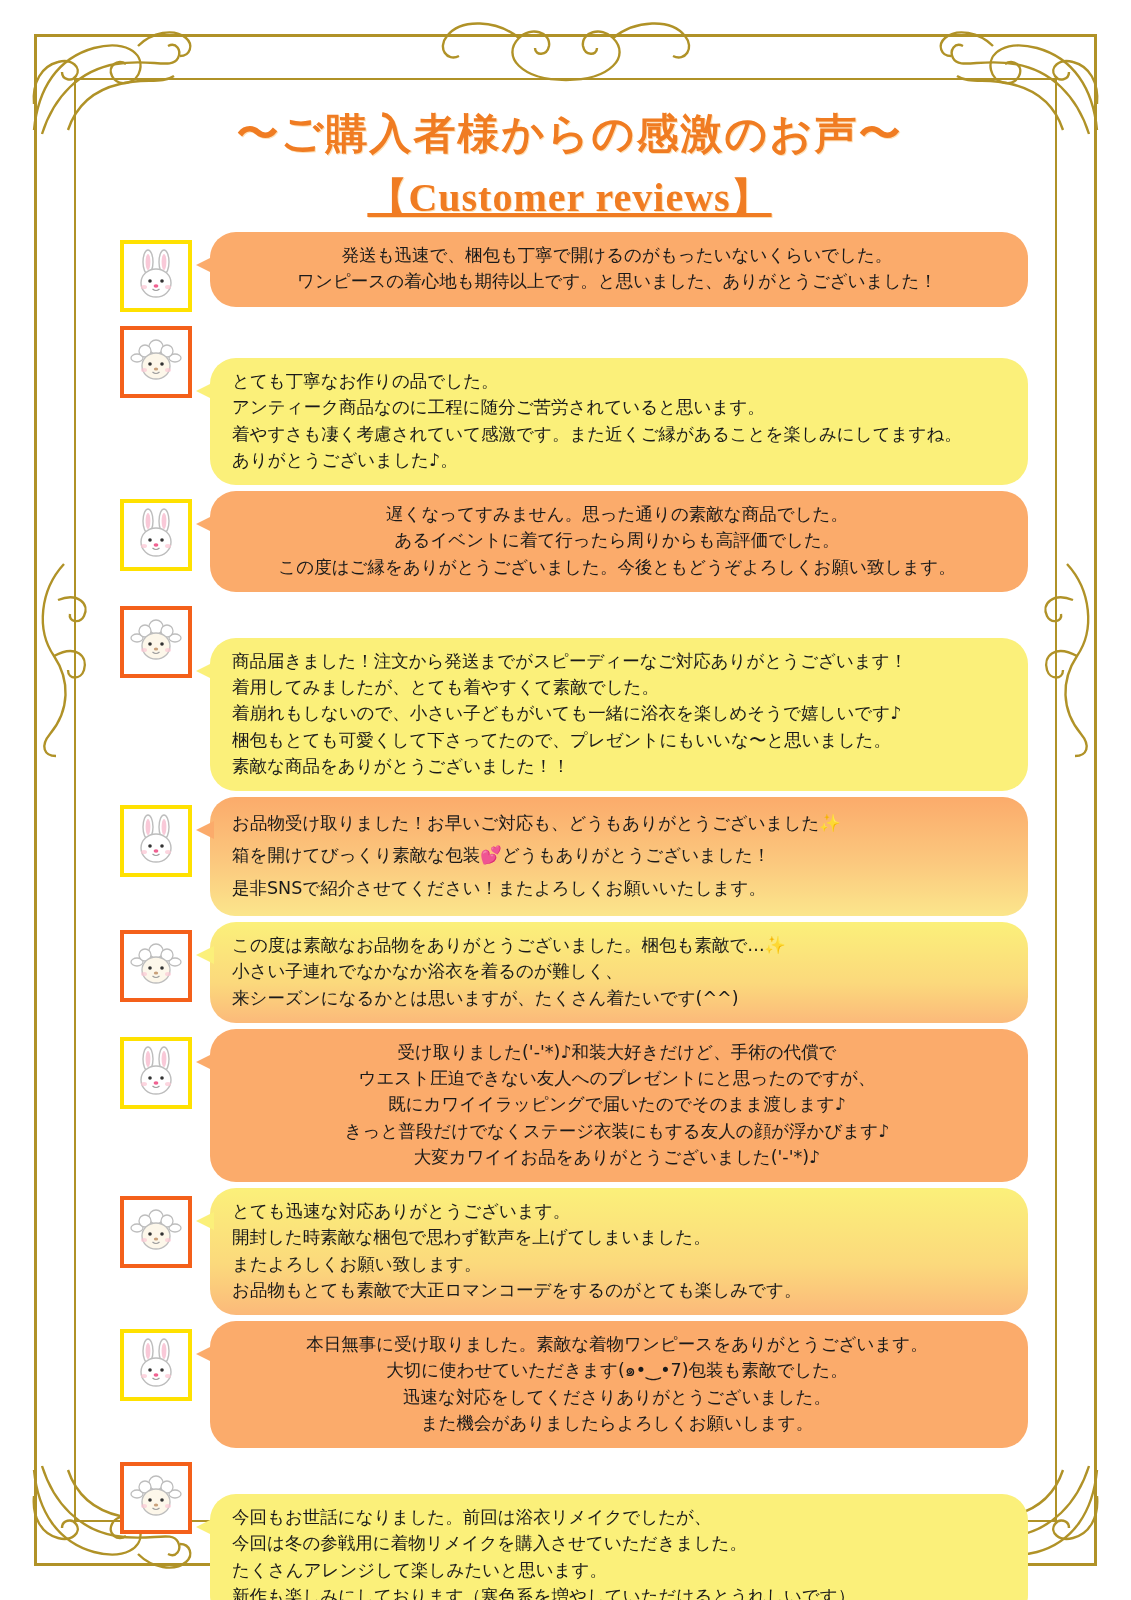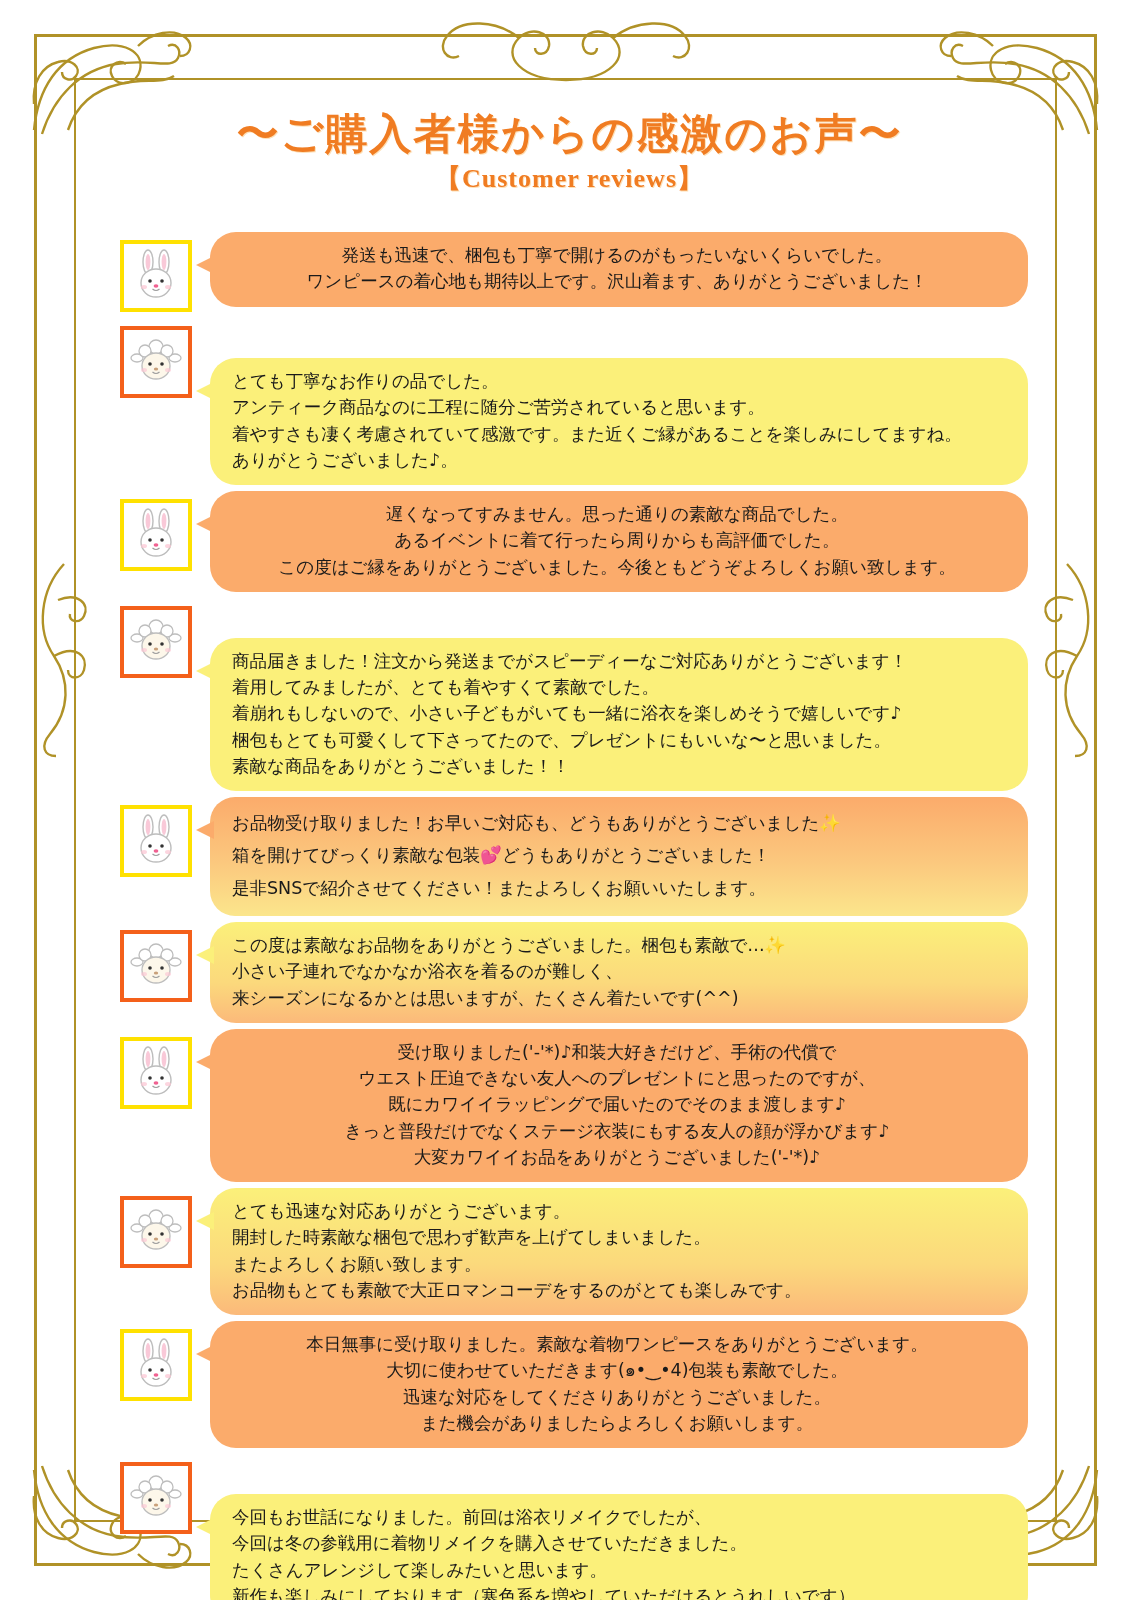--- a/index.html
+++ b/index.html
@@ -79,27 +79,28 @@
     font-family: "DejaVu Serif", "Liberation Serif", serif;
     font-size: 42px;
     font-weight: bold;
     color: #f07c22;
     letter-spacing: 2px;
     line-height: 1.25;
     text-shadow: 1px 1px 0 #fde0b8;
   }
   .heading-en {
     font-family: "Liberation Serif", serif;
-    font-size: 26px;
+    font-size: 40px;
     font-weight: bold;
     color: #f07c22;
     letter-spacing: 1px;
     line-height: 1.25;
-    margin-top: 2px;
+    margin-top: 12px;
     text-shadow: 1px 1px 0 #fde0b8;
+    text-decoration: underline;
   }
 
   
   .reviews {
     position: absolute;
     left: 108px;
     top: 232px;
     width: 920px;
   }
   .review {
@@ -262,21 +263,21 @@
     <circle cx="34" cy="33" r="1.8" fill="#333333"></circle>
     <ellipse cx="28" cy="38" rx="2.4" ry="1.8" fill="#f06292"></ellipse>
     <path d="M24.5 41 Q28 44 31.5 41" fill="none" stroke="#9e9e9e" stroke-width="1.2"></path>
     <ellipse cx="16" cy="39" rx="3" ry="2" fill="#fbc7d4" opacity="0.75"></ellipse>
     <ellipse cx="40" cy="39" rx="3" ry="2" fill="#fbc7d4" opacity="0.75"></ellipse>
   </g>
 </svg>
         </div>
         <div class="bubble orange">
           <div class="line">発送も迅速で、梱包も丁寧で開けるのがもったいないくらいでした。</div>
-          <div class="line">ワンピースの着心地も期待以上です。沢山着ます、ありがとうございました！</div>
+          <div class="line">ワンピースの着心地も期待以上です。と思いました、ありがとうございました！</div>
         </div>
       </div>
       <div class="review">
         <div class="avatar sheep">
 <svg width="58" height="56" viewBox="0 0 58 56">
   <g>
     <ellipse cx="10" cy="24" rx="6" ry="4" fill="#ffffff" stroke="#bdbdbd" stroke-width="1.3"></ellipse>
     <ellipse cx="48" cy="24" rx="6" ry="4" fill="#ffffff" stroke="#bdbdbd" stroke-width="1.3"></ellipse>
     <circle cx="29" cy="13" r="7" fill="#ffffff" stroke="#bdbdbd" stroke-width="1.3"></circle>
     <circle cx="18" cy="17" r="6" fill="#ffffff" stroke="#bdbdbd" stroke-width="1.3"></circle>
@@ -463,21 +464,21 @@
     <circle cx="34" cy="33" r="1.8" fill="#333333"></circle>
     <ellipse cx="28" cy="38" rx="2.4" ry="1.8" fill="#f06292"></ellipse>
     <path d="M24.5 41 Q28 44 31.5 41" fill="none" stroke="#9e9e9e" stroke-width="1.2"></path>
     <ellipse cx="16" cy="39" rx="3" ry="2" fill="#fbc7d4" opacity="0.75"></ellipse>
     <ellipse cx="40" cy="39" rx="3" ry="2" fill="#fbc7d4" opacity="0.75"></ellipse>
   </g>
 </svg>
         </div>
         <div class="bubble orange">
           <div class="line">本日無事に受け取りました。素敵な着物ワンピースをありがとうございます。</div>
-          <div class="line">大切に使わせていただきます(๑•‿•4)包装も素敵でした。</div>
+          <div class="line">大切に使わせていただきます(๑•‿•7)包装も素敵でした。</div>
           <div class="line">迅速な対応をしてくださりありがとうございました。</div>
           <div class="line">また機会がありましたらよろしくお願いします。</div>
         </div>
       </div>
       <div class="review">
         <div class="avatar sheep">
 <svg width="58" height="56" viewBox="0 0 58 56">
   <g>
     <ellipse cx="10" cy="24" rx="6" ry="4" fill="#ffffff" stroke="#bdbdbd" stroke-width="1.3"></ellipse>
     <ellipse cx="48" cy="24" rx="6" ry="4" fill="#ffffff" stroke="#bdbdbd" stroke-width="1.3"></ellipse>

